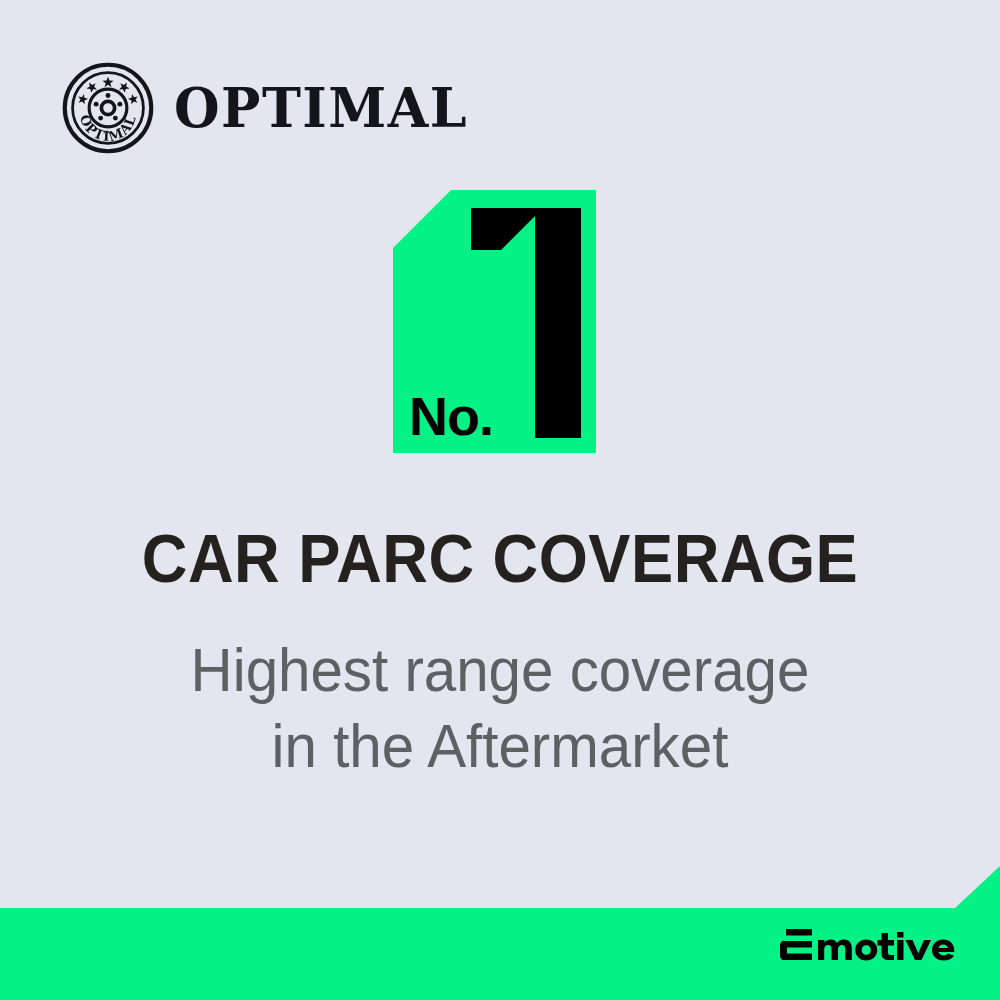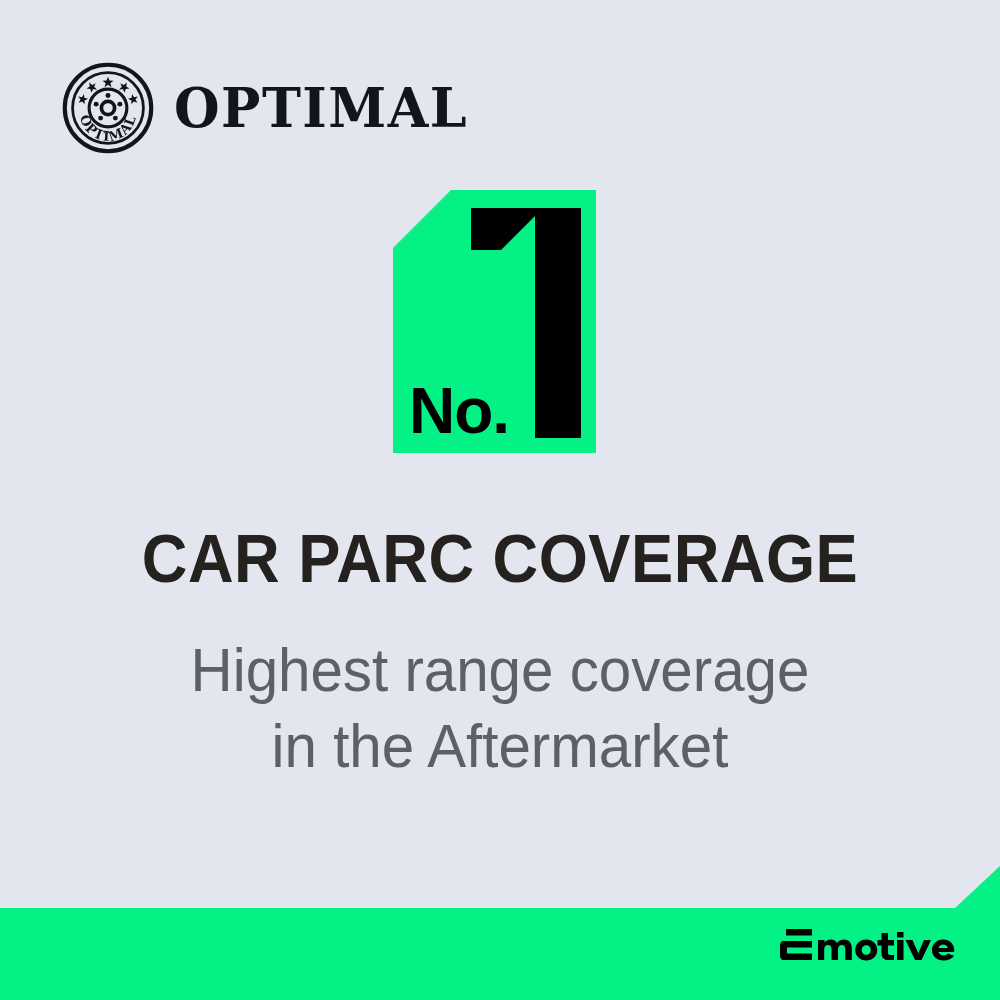--- a/index.html
+++ b/index.html
@@ -59,21 +59,21 @@
     background: var(--accent, #04f285);
     -webkit-clip-path: polygon(0 58px, 58px 0, 100% 0, 100% 100%, 0 100%);
     clip-path: polygon(0 58px, 58px 0, 100% 0, 100% 100%, 0 100%);
   }
   .badge-no {
     position: absolute;
     left: 16px;
     bottom: 10px;
     font-family: "Liberation Sans", sans-serif;
     font-weight: bold;
-    font-size: 64px;
+    font-size: 54px;
     line-height: 1;
     letter-spacing: -1px;
     color: #000000;
   }
   .badge-numeral {
     position: absolute;
     left: 78px;
     top: 18px;
     width: 110px;
     height: 230px;

